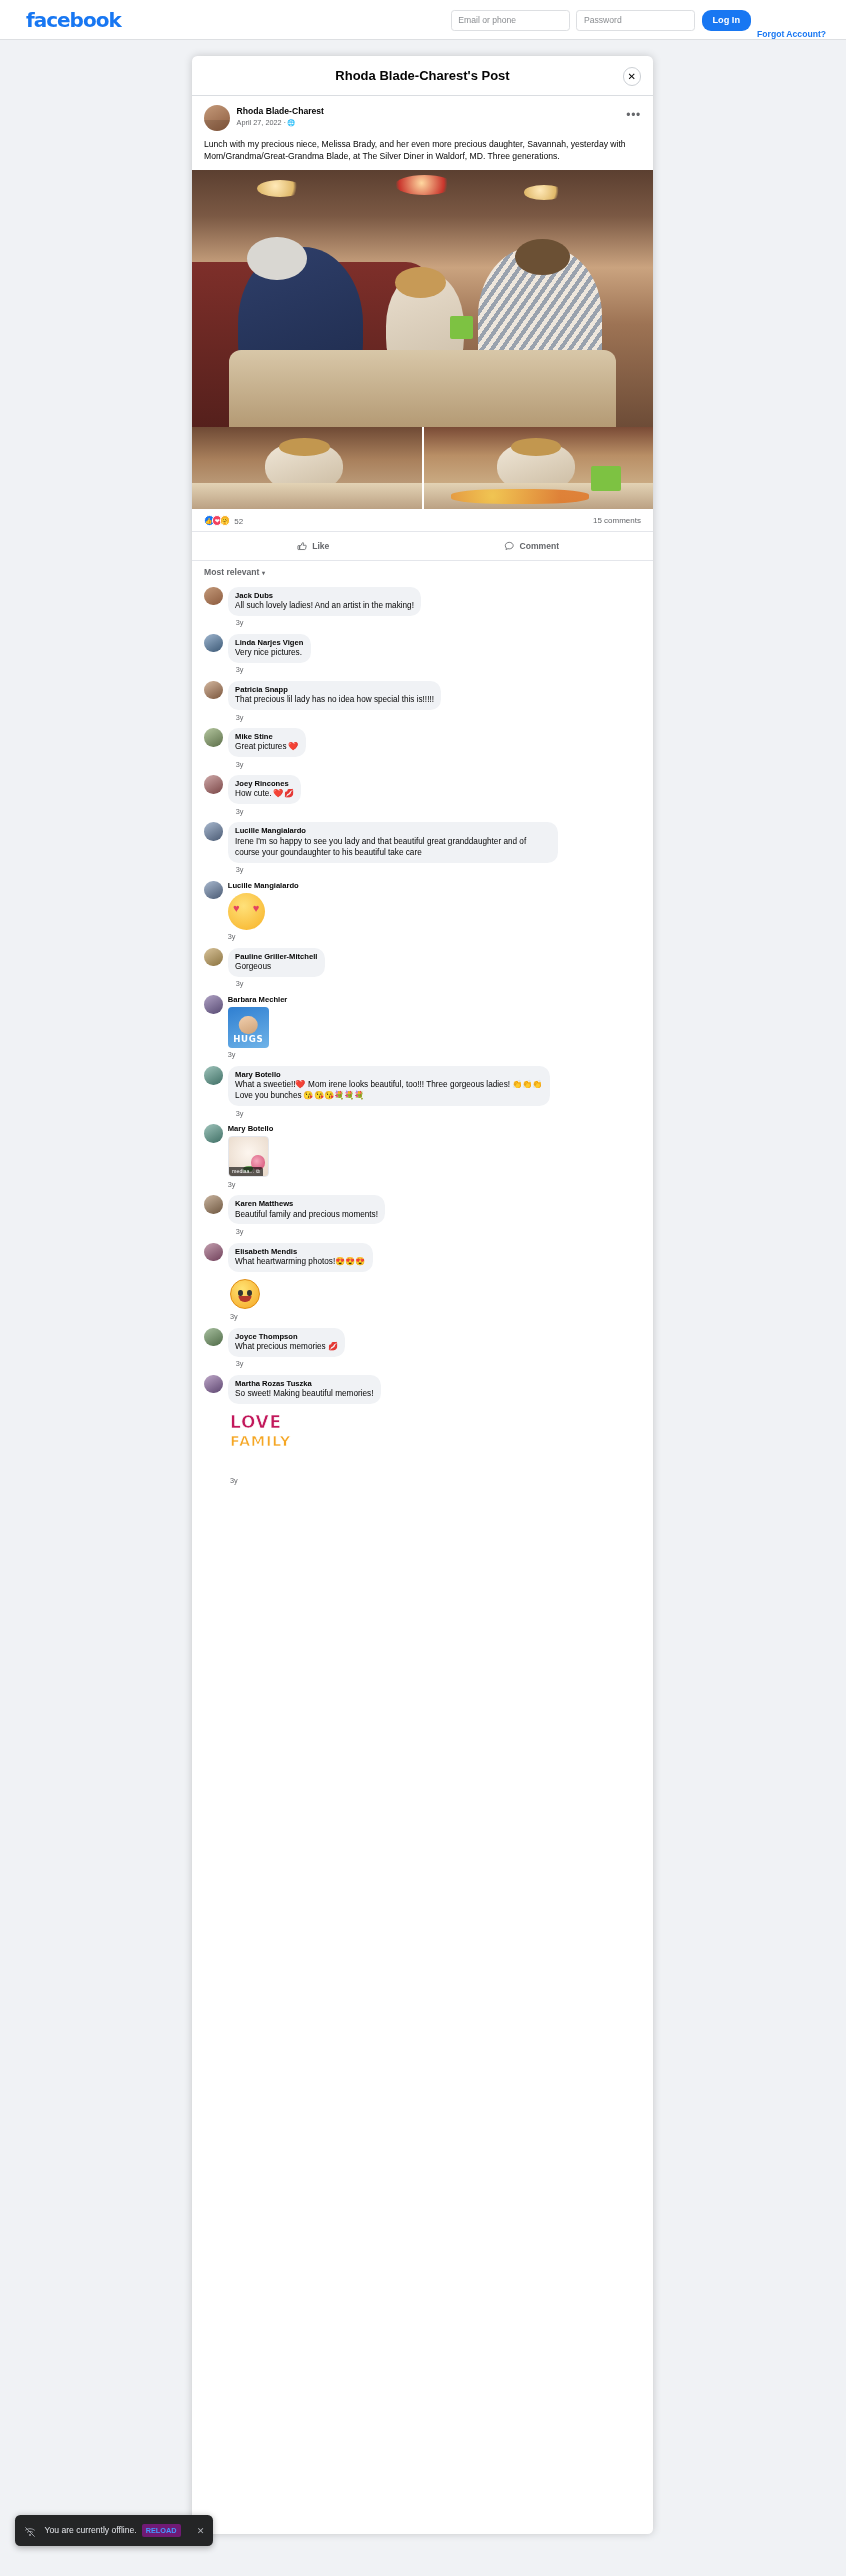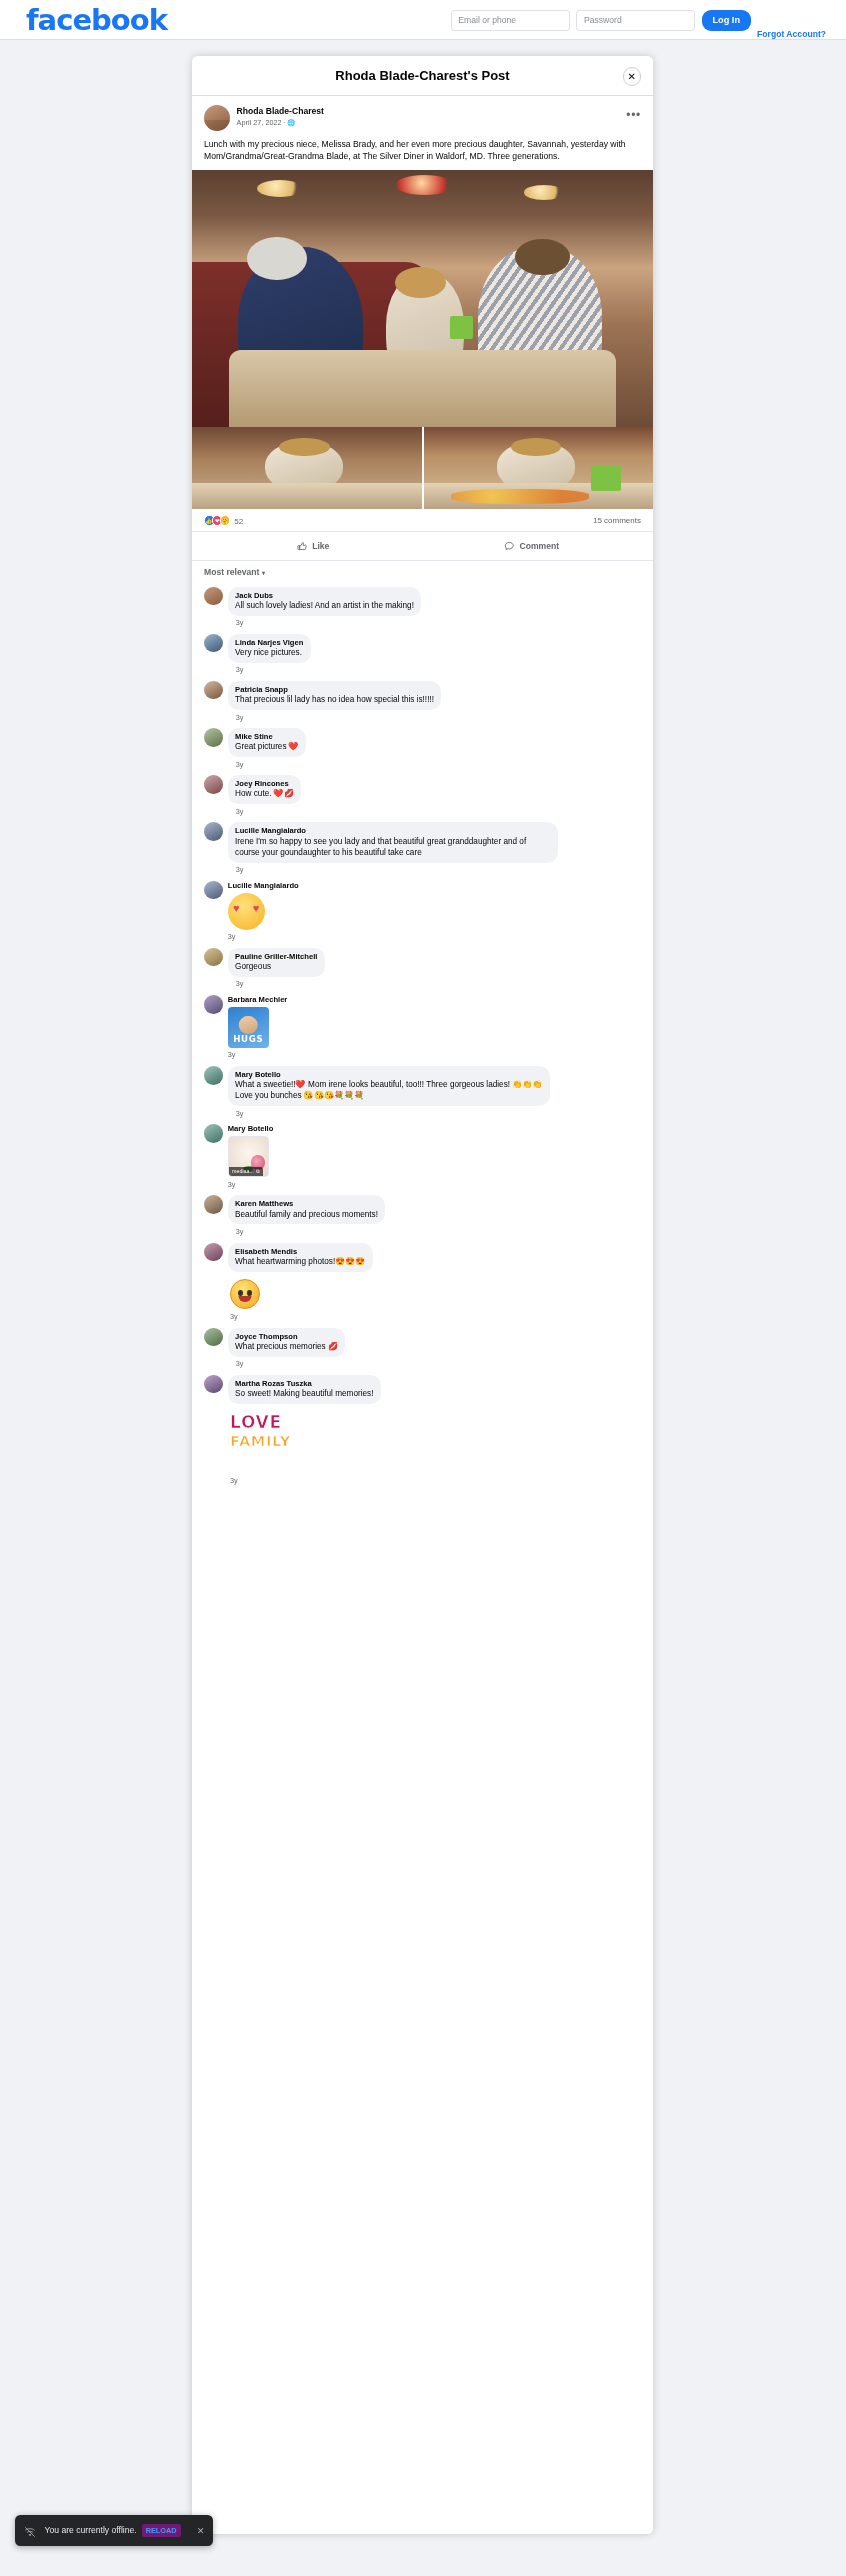--- a/index.html
+++ b/index.html
@@ -19,21 +19,21 @@
     height: 40px;
     background: #ffffff;
     border-bottom: 0.7px solid #dddfe2;
     display: flex;
     align-items: center;
     padding: 0 26px;
     position: relative;
   }
   .fb-logo {
     font-family: "DejaVu Sans", sans-serif;
-    font-size: 29px;
+    font-size: 20px;
     font-weight: bold;
     color: #1877f2;
     letter-spacing: -1px;
   }
   .login-form {
     position: absolute;
     right: 20px;
     top: 0;
     height: 40px;
     display: flex;

